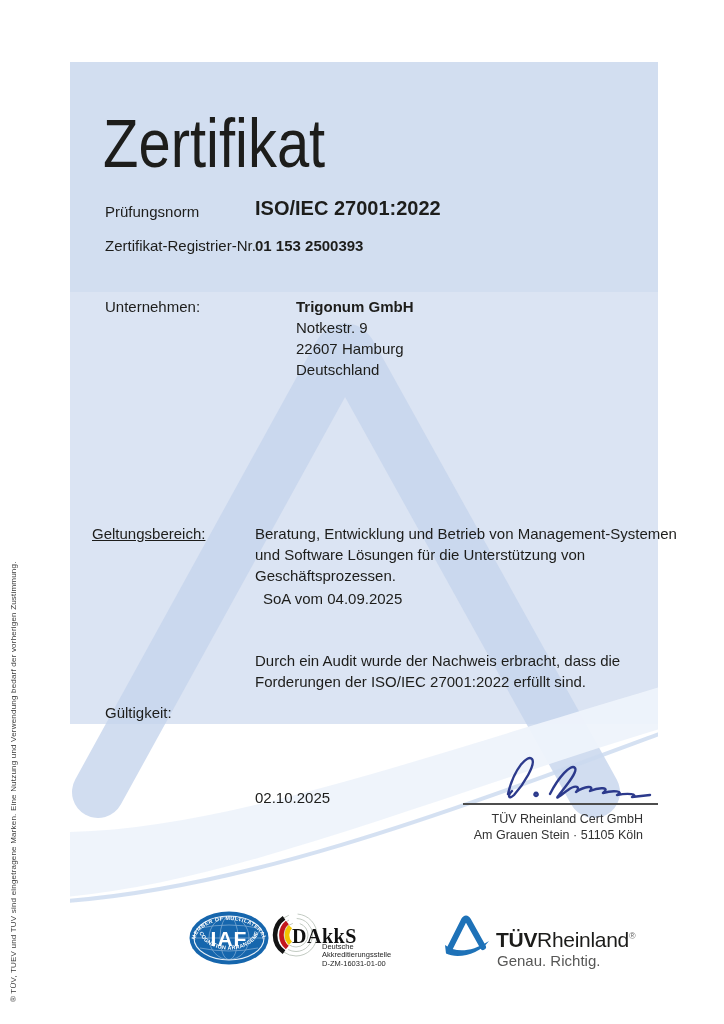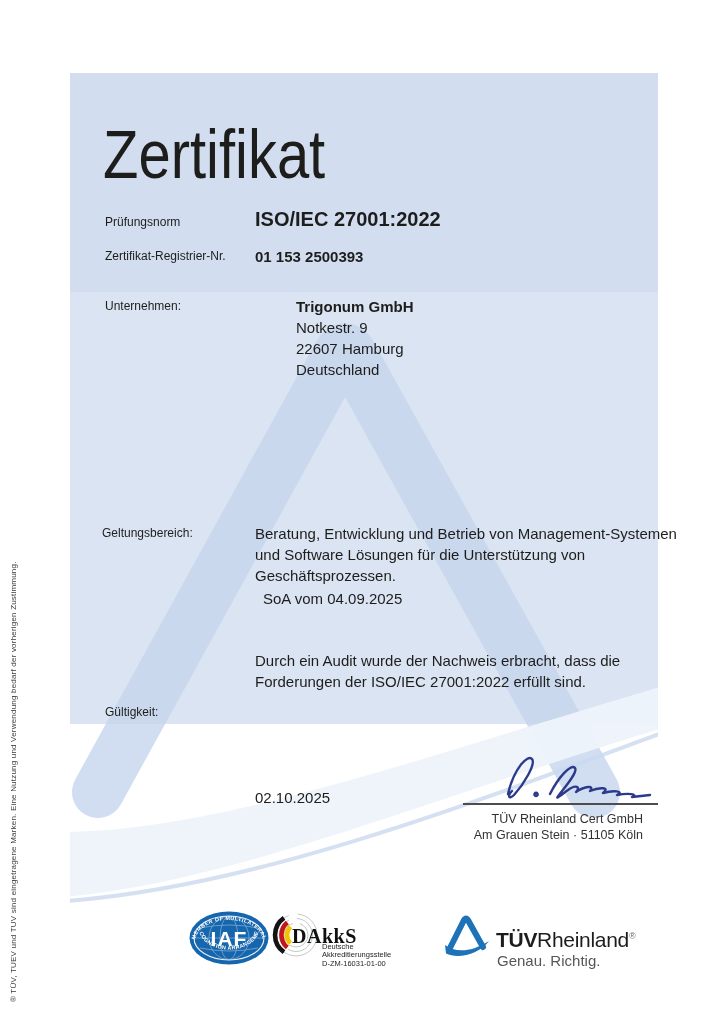--- a/index.html
+++ b/index.html
@@ -6,25 +6,25 @@
     --header-bg:#d2def0; --body-bg:#dbe4f3; --watermark:#c6d5ec; --text:#1d1d1b;
     --signature-ink:#2c3a8c; --tuv-blue:#1e72b8; --iaf-blue:#1666ad;
     --dakks-red:#c3161c; --dakks-gold:#f2c400; --tagline-grey:#575756;
   }
   *{margin:0;padding:0;box-sizing:border-box;}
   html,body{background:#fff;}
   .page{position:relative;width:724px;height:1024px;background:#fff;overflow:hidden;
          font-family:"Liberation Sans","DejaVu Sans",sans-serif;color:var(--text);}
   .abs{position:absolute;}
   .panel{position:absolute;left:70px;width:588px;}
-  .header-panel{top:73px;height:240px;background:var(--header-bg);}
+  .header-panel{top:62px;height:240px;background:var(--header-bg);}
   .body-panel{top:292px;height:432px;background:var(--body-bg);}
   .title{font-size:69px;font-weight:400;line-height:1;letter-spacing:0;
          transform:scaleX(.84);transform-origin:left top;white-space:nowrap;}
-  .lbl{font-size:12px;line-height:21px;white-space:nowrap;}
+  .lbl{font-size:15px;line-height:21px;white-space:nowrap;}
   .val{font-size:15px;line-height:21px;white-space:nowrap;}
   .b{font-weight:700;}
   .std-val{font-size:20px;line-height:24px;font-weight:700;white-space:nowrap;}
   .addr div,.mlines div{font-size:15px;line-height:21px;white-space:nowrap;}
   .sig-line{border-top:2px solid #4d4d4d;height:0;}
   .issuer{font-size:12.5px;line-height:16px;color:#333;text-align:right;white-space:nowrap;}
   .side-note{font-size:8px;letter-spacing:.2px;color:#3a3a3a;white-space:nowrap;
              transform:rotate(-90deg);transform-origin:0 0;}
   .website{font-size:15px;color:#1b1b1b;letter-spacing:.4px;}
   .dakks-word{font-family:"Liberation Serif","DejaVu Serif",serif;font-weight:700;
@@ -62,21 +62,21 @@
     </svg>
 
     <div class="lbl abs" style="left:35px;top:4px;">Unternehmen:</div>
     <div class="addr abs" style="left:185px;top:4px;margin-left:41px;">
       <div class="b">Trigonum GmbH</div>
       <div>Notkestr. 9</div>
       <div>22607 Hamburg</div>
       <div>Deutschland</div>
     </div>
 
-    <div class="lbl abs" style="left:32px;top:231px;">Geltungsbereich:</div>
+    <div class="lbl abs" style="left:22px;top:231px;text-decoration:underline;">Geltungsbereich:</div>
     <div class="mlines abs" style="left:185px;top:231px;">
       <div>Beratung, Entwicklung und Betrieb von Management-Systemen</div>
       <div>und Software Lösungen für die Unterstützung von</div>
       <div>Geschäftsprozessen.</div>
     </div>
     <div class="val abs" style="left:185px;top:296px;margin-left:8px;">SoA vom 04.09.2025</div>
 
     <div class="mlines abs" style="left:185px;top:358px;">
       <div>Durch ein Audit wurde der Nachweis erbracht, dass die</div>
       <div>Forderungen der ISO/IEC 27001:2022 erfüllt sind.</div>

